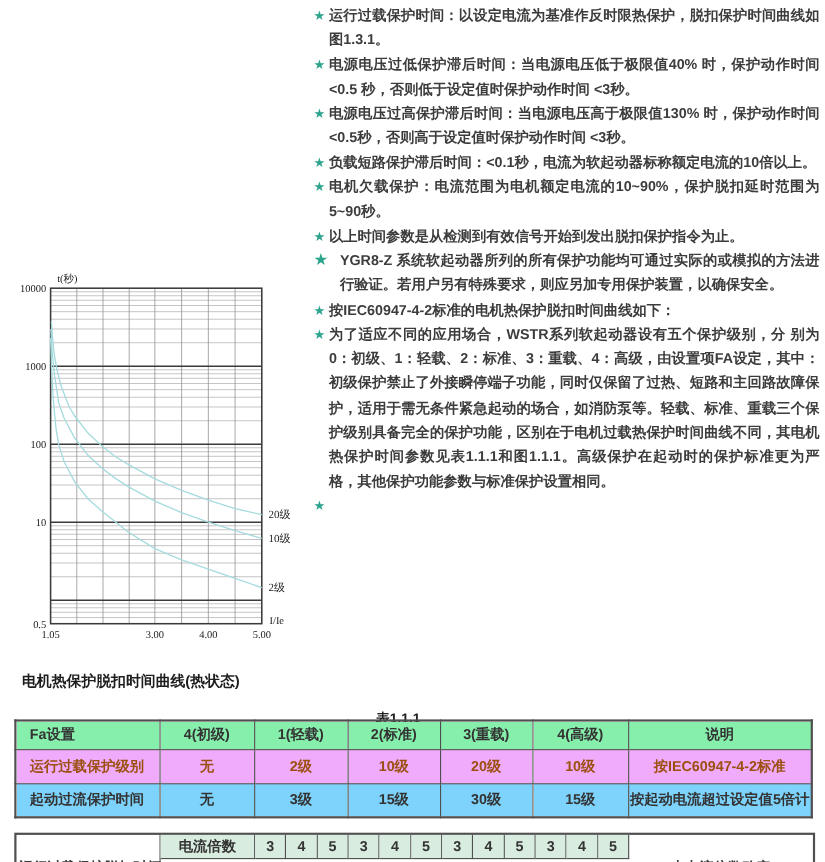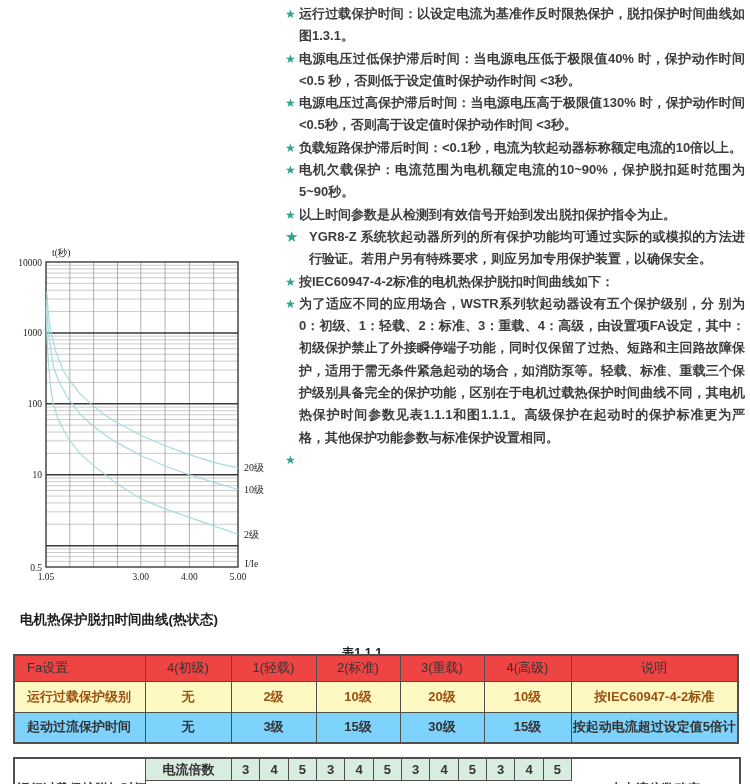--- a/index.html
+++ b/index.html
@@ -20,23 +20,23 @@
   #chart-caption{position:absolute;left:20px;top:611px;font-size:13.5px;font-weight:700;color:#1d1d1d;}
   #table-title{position:absolute;left:0;top:645px;width:724px;text-align:center;
       font-size:12.5px;font-weight:600;color:#222;}
 
   
   .t1{position:absolute;left:13px;top:654px;width:724px;border-collapse:collapse;table-layout:fixed;
       font-size:13px;font-weight:600;color:#333;border:2px solid #4f4f4f;}
   .t1 th,.t1 td{border:1px solid #4f4f4f;text-align:center;padding:0;overflow:hidden;white-space:nowrap;}
   .t1 thead tr{height:26px;}
   .t1 tbody tr{height:31px;}
-  .t1 th{background:#ef4444;font-weight:400;}
+  .t1 th{background:#86efac;font-weight:700;}
   .t1 th.first,.t1 td.first{text-align:left;padding-left:12px;}
-  .t1 tr.orange td{background:#fef9c3;color:#9b500f;}
+  .t1 tr.orange td{background:#f0abfc;color:#9b500f;}
   .t1 tr.plain td{background:#7dd3fc;}
 
   
   #t2{position:absolute;left:13px;top:757px;width:724px;height:62px;border:2px solid #4f4f4f;
       box-sizing:content-box;font-size:13px;font-weight:600;color:#333;}
   .t2cell{position:absolute;box-sizing:border-box;border-right:1px solid #4f4f4f;
       display:flex;align-items:center;justify-content:center;}
   .t2mint{background:#d9ece0;border-bottom:1px solid #4f4f4f;}
   .t2partial{position:absolute;font-size:13px;font-weight:600;color:#3c3c3c;white-space:nowrap;}
 </style>

